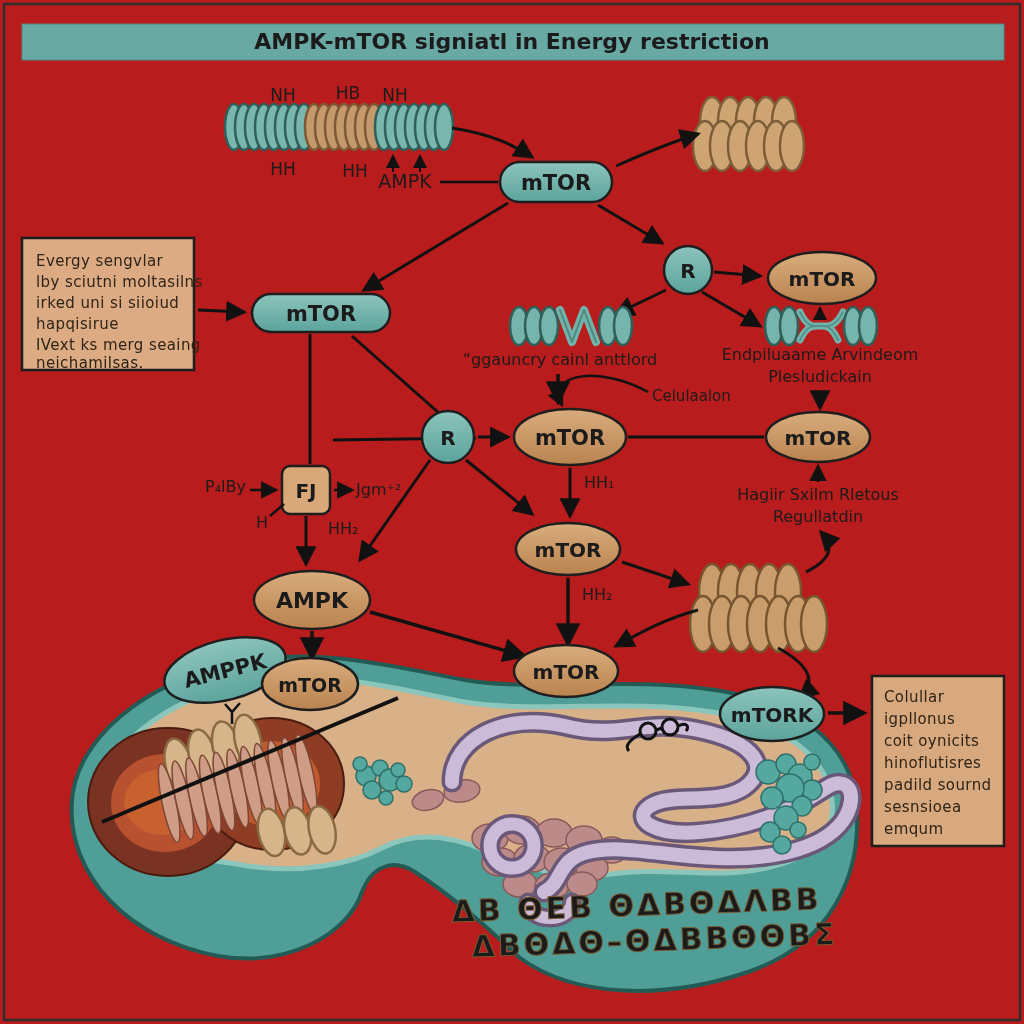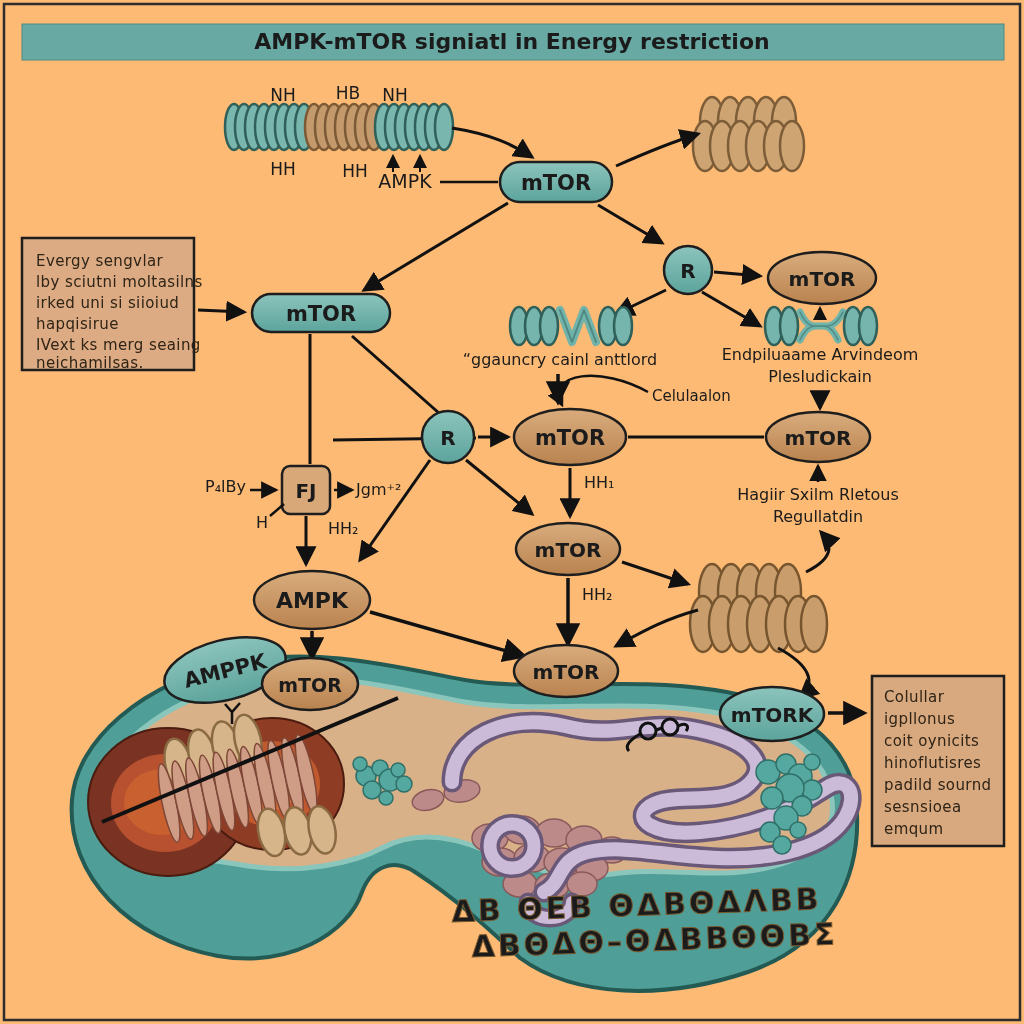--- a/index.html
+++ b/index.html
@@ -1,16 +1,16 @@
 <!DOCTYPE html>
 <html><head>
 <meta charset="utf-8">
 <style>
   html,body{margin:0;padding:0;background:#ffffff;}
-  #stage{position:relative;width:1024px;height:1024px;background:#fdba74;overflow:hidden;
+  #stage{position:relative;width:1024px;height:1024px;background:#b91c1c;overflow:hidden;
          font-family:"DejaVu Sans",sans-serif;}
   svg text{font-family:"DejaVu Sans",sans-serif;fill:#1b1b1b;}
   .node-label{font-weight:bold;}
   .box-line{font-size:15px;fill:#2e2417;letter-spacing:.4px;}
 </style>
 </head>
 <body>
 
 <div id="stage">
 <svg width="1024" height="1024" viewBox="0 0 1024 1024">

